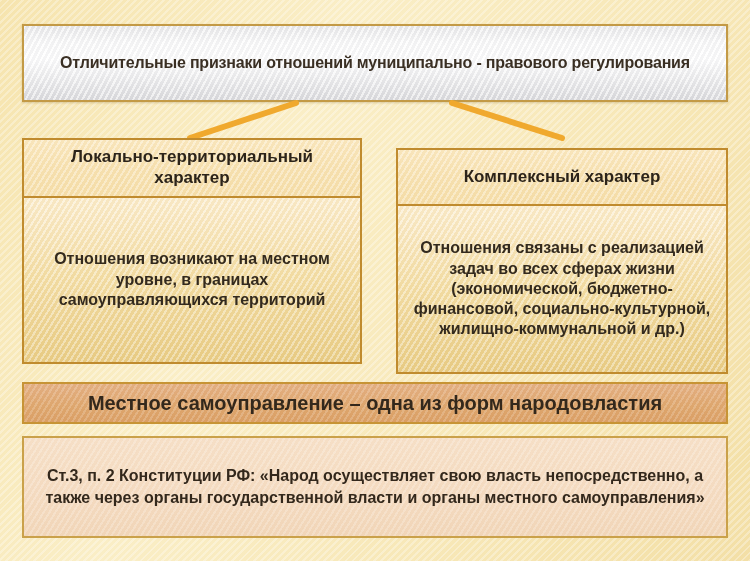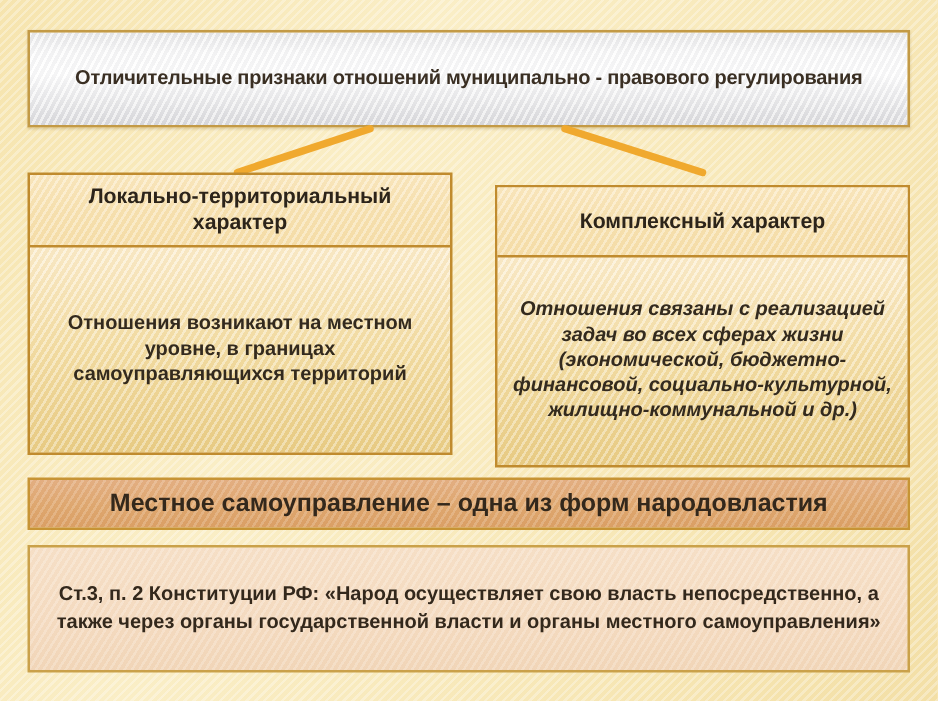--- a/index.html
+++ b/index.html
@@ -119,21 +119,21 @@
     justify-content: center;
     padding: 4px 10px;
   }
   .box-body-text {
     font-size: 16px;
     font-weight: bold;
     color: #332a1e;
     text-align: center;
     line-height: 1.30;
   }
-  #right-box .box-body-text { line-height: 1.27; font-style: italic; }
+  #right-box .box-body-text { line-height: 1.27; }
 
   
   #orange-bar {
     position: absolute;
     left: 22px;
     top: 382px;
     width: 706px;
     height: 42px;
     box-sizing: border-box;
     border: 2px solid #c79435;

